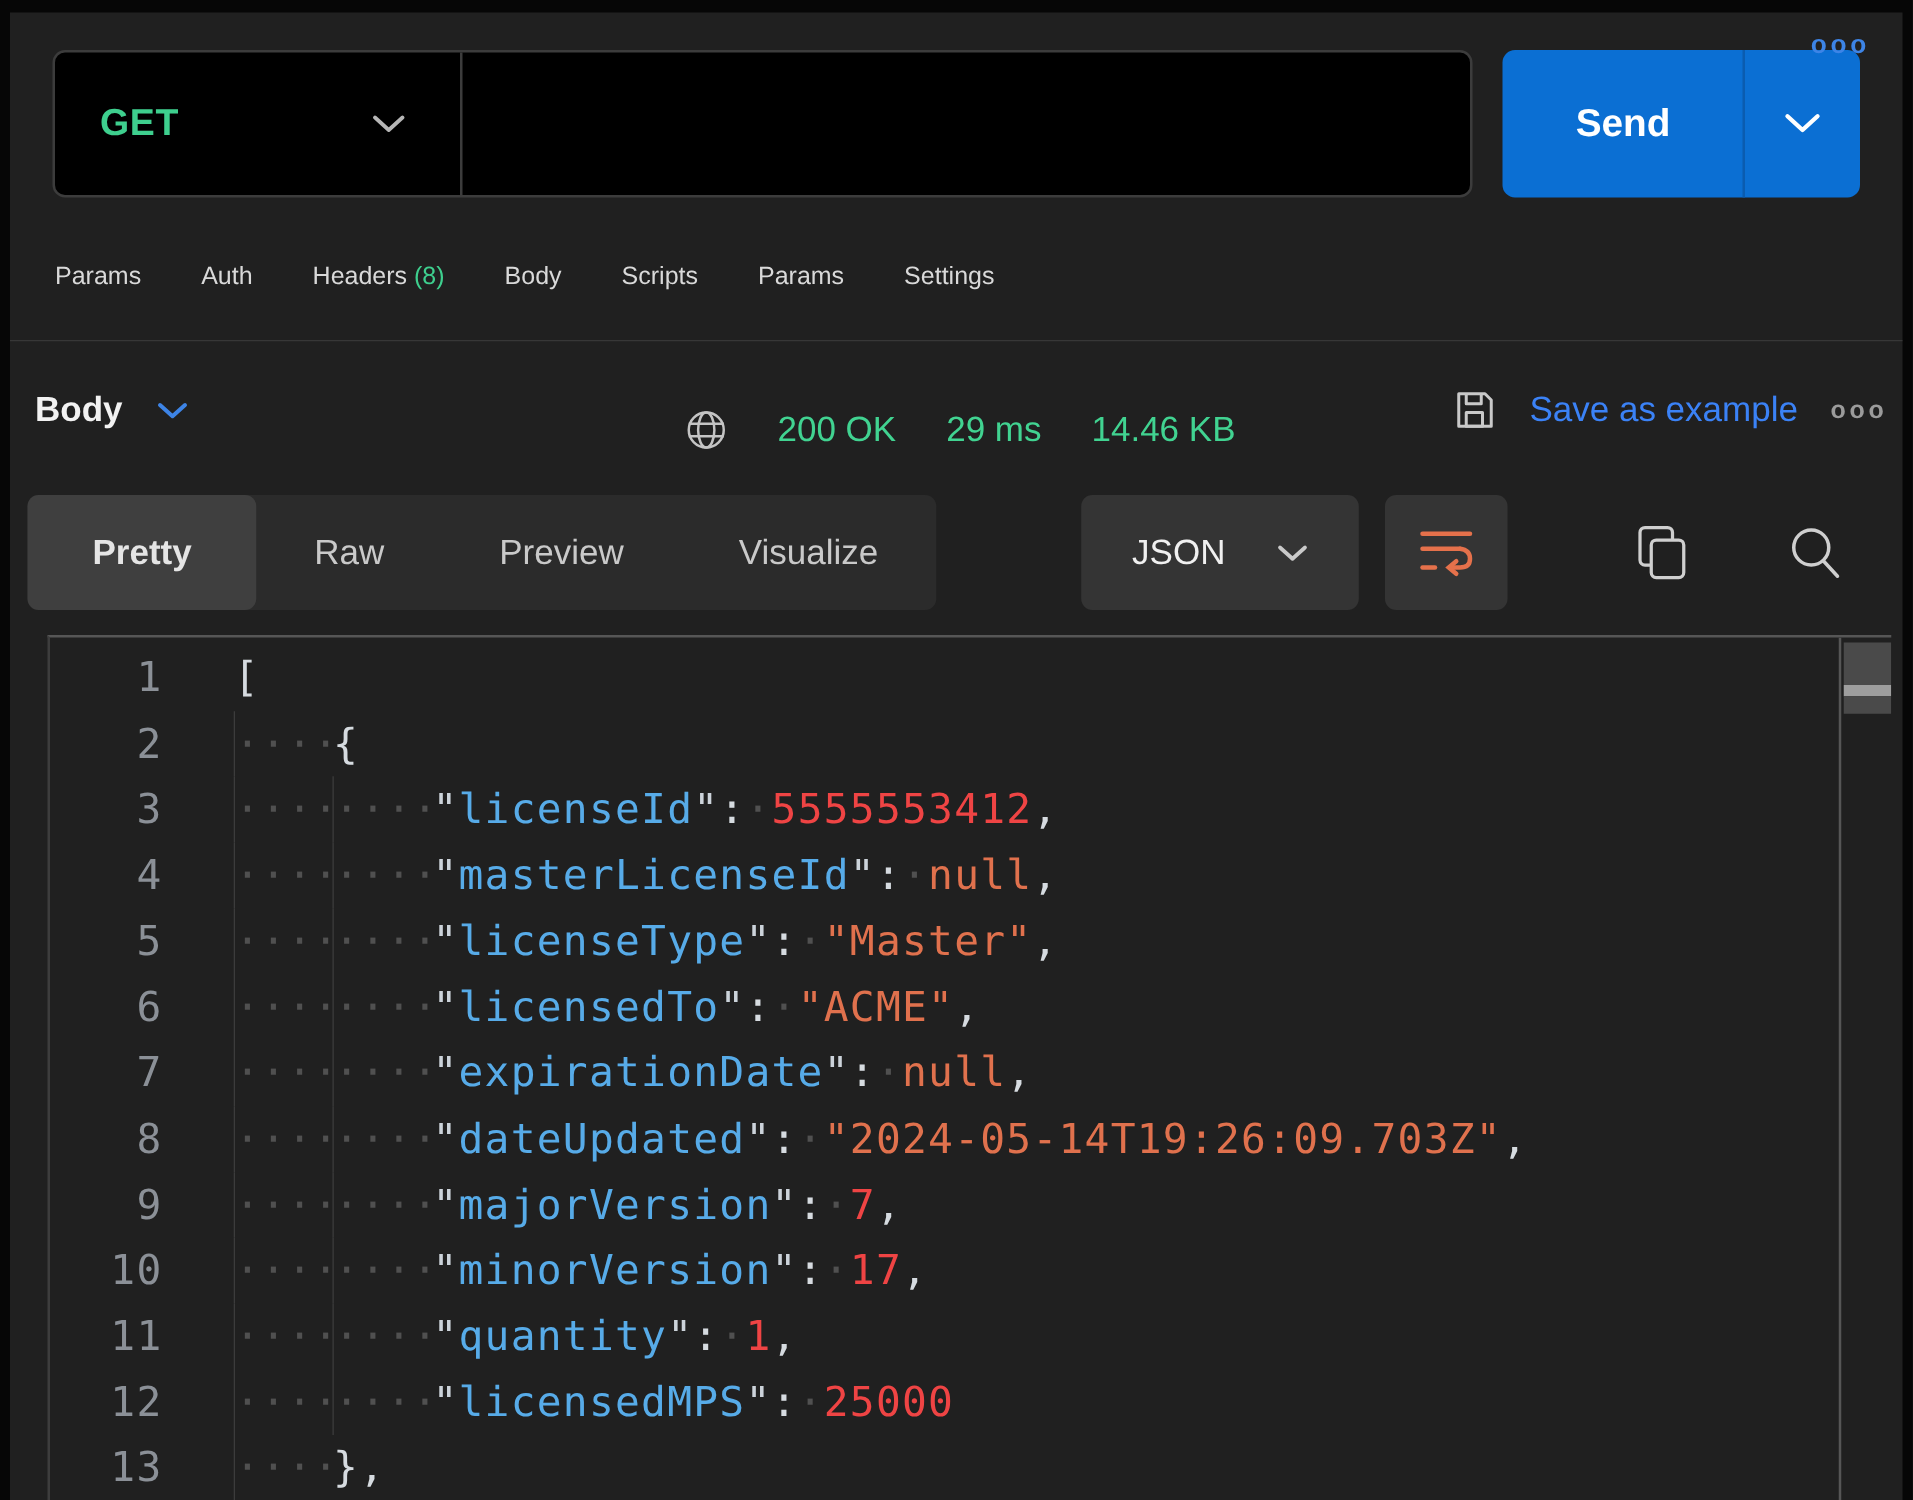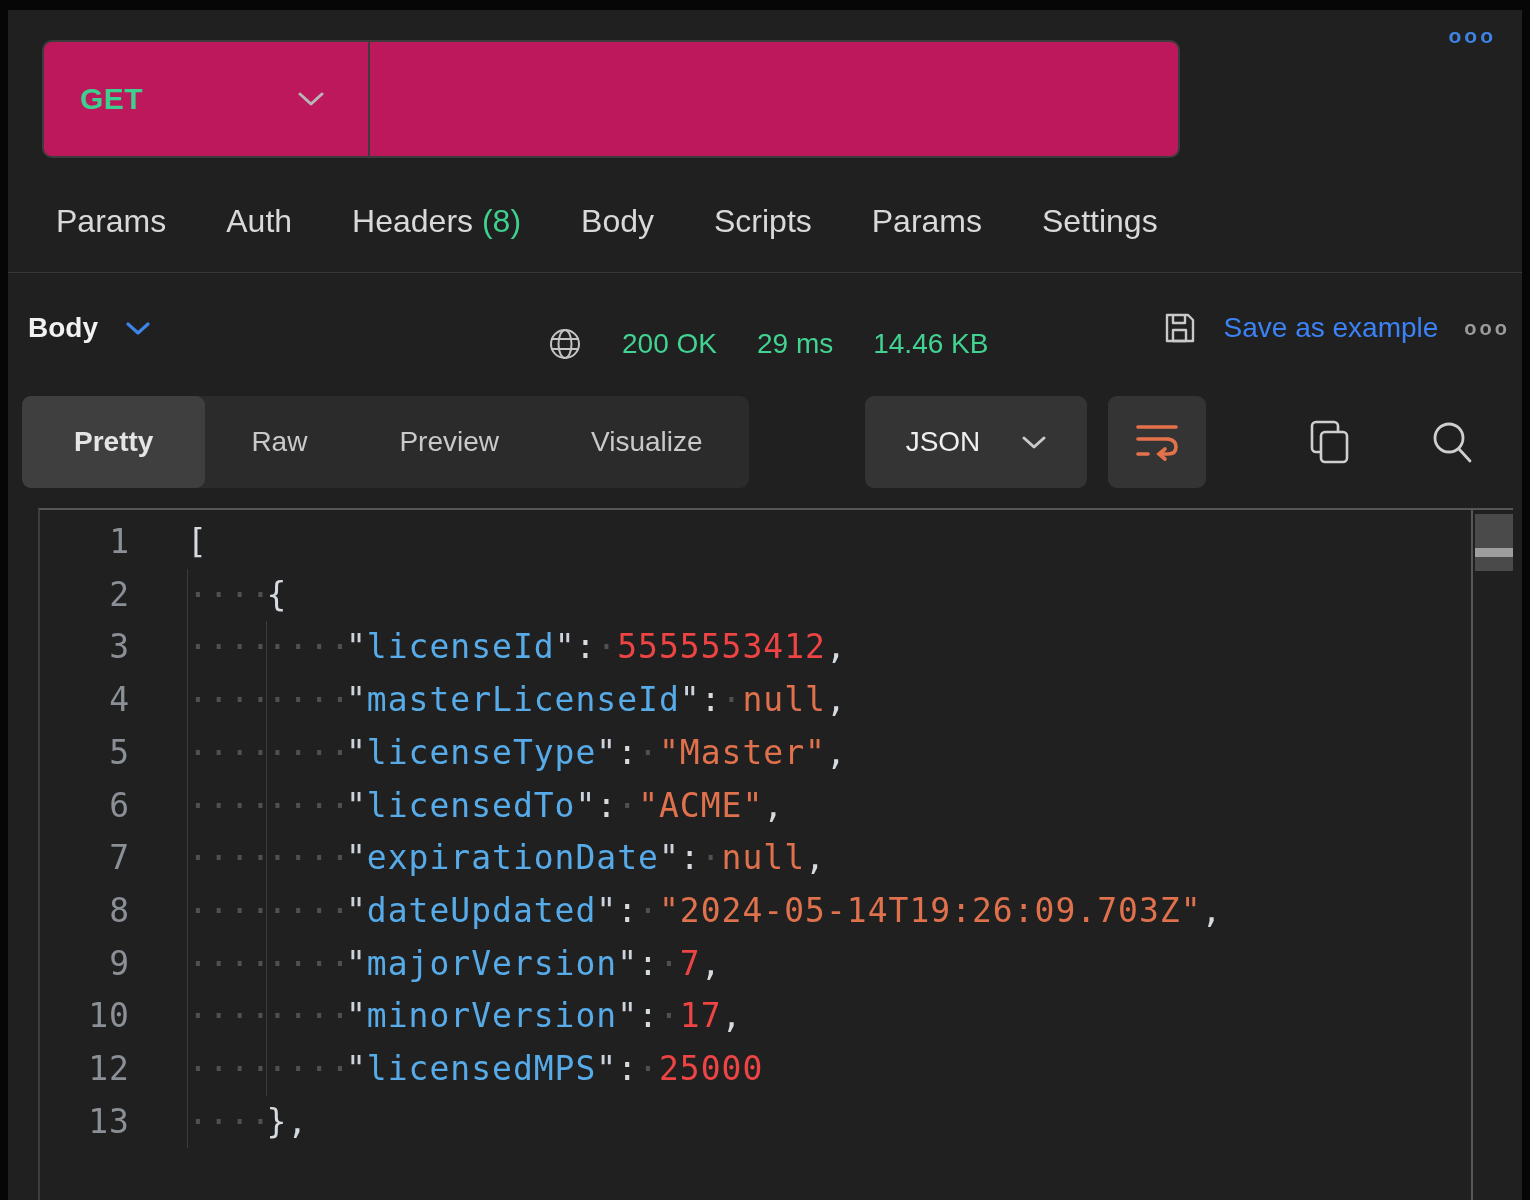--- a/index.html
+++ b/index.html
@@ -2,37 +2,37 @@
 <html><head>
 <meta charset="utf-8">
 <style>
   * { margin:0; padding:0; box-sizing:border-box; }
   html,body { width:1530px; height:1200px; overflow:hidden; background:#060606;
               font-family:"Liberation Sans", sans-serif; }
   .app { position:absolute; top:10px; left:8px; width:1514px; height:1190px; background:#202020; }
 
   
   .url-row { position:absolute; top:30px; left:34px; width:1446px; height:118px; display:flex; }
-  .url-bar { width:1138px; height:118px; background:#be185d; border:2px solid #3c3c3c;
+  .url-bar { width:1138px; height:118px; background:#000000; border:2px solid #3c3c3c;
              border-radius:10px; display:flex; align-items:flex-start; }
   .method { width:326px; height:100%; display:flex; align-items:center; justify-content:space-between;
             padding:0 44px 0 36px; cursor:pointer; border-right:2px solid #3c3c3c; }
   .method-label { color:#3ecf8e; font-weight:bold; font-size:30px; letter-spacing:.5px; }
   .url-text { flex:1; color:#f4f4f4; font-weight:bold; font-size:29px; padding-left:36px;
               white-space:nowrap; overflow:hidden; }
   .send-btn { margin-left:24px; width:286px; height:118px; background:#0b6fd3; border-radius:10px;
               display:flex; cursor:pointer; }
   .send-main { width:194px; display:flex; align-items:center; justify-content:center;
                color:#fff; font-weight:bold; font-size:31px; border-right:2px solid #0a5cb0; }
   .send-caret { flex:1; display:flex; align-items:center; justify-content:center; }
 
   
   .req-tabs { position:absolute; top:182px; left:36px; right:34px; height:58px;
               display:flex; align-items:center; gap:48px; }
-  .req-tab { color:#d9d9d9; font-size:32px; cursor:pointer; white-space:nowrap;margin-left:12px; }
+  .req-tab { color:#d9d9d9; font-size:20px; cursor:pointer; white-space:nowrap; }
   .req-tab .count { color:#3ecf8e; }
   .req-more { position:absolute; right:26px; top:14px; color:#3d84e6; font-weight:bold;
               font-size:21px; letter-spacing:3px; cursor:pointer; }
   .hdivider { position:absolute; top:262px; left:0; width:100%; height:1px; background:#373737; }
 
   
   .meta-row { position:absolute; top:292px; left:0; width:100%; height:52px; }
   .body-dd { position:absolute; left:20px; top:0; height:52px; display:flex; align-items:center;
              gap:28px; cursor:pointer; }
   .body-label { color:#f2f2f2; font-weight:bold; font-size:28px; }
@@ -90,20 +90,28 @@
 
   <div class="url-row">
     <div class="url-bar">
       <div class="method">
         <span class="method-label">GET</span>
         <svg width="26" height="16" viewBox="0 0 26 16">
           <polyline points="2,3 13,13 24,3" fill="none" stroke="#b6b6b6" stroke-width="3" stroke-linecap="round" stroke-linejoin="round"></polyline>
         </svg>
       </div>
     </div>
+    <div class="send-btn">
+      <div class="send-main">Send</div>
+      <div class="send-caret">
+        <svg width="30" height="18" viewBox="0 0 30 18">
+          <polyline points="3,3 15,14 27,3" fill="none" stroke="#ffffff" stroke-width="3.5" stroke-linecap="round" stroke-linejoin="round"></polyline>
+        </svg>
+      </div>
+    </div>
   </div>
 
   <div class="req-tabs" id="req-tabs">
       <div class="req-tab">Params</div>
       <div class="req-tab">Auth</div>
       <div class="req-tab">Headers <span class="count">(8)</span></div>
       <div class="req-tab">Body</div>
       <div class="req-tab">Scripts</div>
       <div class="req-tab">Params</div>
       <div class="req-tab">Settings</div>
@@ -191,20 +199,21 @@
         <div class="codeline"><span class="ln">1</span><span class="lc"><span class="tok-punc">[</span></span></div>
         <div class="codeline"><span class="ln">2</span><span class="lc"><span class="iu">····</span><span class="tok-punc">{</span></span></div>
         <div class="codeline"><span class="ln">3</span><span class="lc"><span class="iu">····</span><span class="iu">····</span><span class="tok-q">"</span><span class="tok-key">licenseId</span><span class="tok-q">"</span><span class="tok-punc">:</span><span class="tok-ws">·</span><span class="tok-num">5555553412</span><span class="tok-punc">,</span></span></div>
         <div class="codeline"><span class="ln">4</span><span class="lc"><span class="iu">····</span><span class="iu">····</span><span class="tok-q">"</span><span class="tok-key">masterLicenseId</span><span class="tok-q">"</span><span class="tok-punc">:</span><span class="tok-ws">·</span><span class="tok-null">null</span><span class="tok-punc">,</span></span></div>
         <div class="codeline"><span class="ln">5</span><span class="lc"><span class="iu">····</span><span class="iu">····</span><span class="tok-q">"</span><span class="tok-key">licenseType</span><span class="tok-q">"</span><span class="tok-punc">:</span><span class="tok-ws">·</span><span class="tok-str">"Master"</span><span class="tok-punc">,</span></span></div>
         <div class="codeline"><span class="ln">6</span><span class="lc"><span class="iu">····</span><span class="iu">····</span><span class="tok-q">"</span><span class="tok-key">licensedTo</span><span class="tok-q">"</span><span class="tok-punc">:</span><span class="tok-ws">·</span><span class="tok-str">"ACME"</span><span class="tok-punc">,</span></span></div>
         <div class="codeline"><span class="ln">7</span><span class="lc"><span class="iu">····</span><span class="iu">····</span><span class="tok-q">"</span><span class="tok-key">expirationDate</span><span class="tok-q">"</span><span class="tok-punc">:</span><span class="tok-ws">·</span><span class="tok-null">null</span><span class="tok-punc">,</span></span></div>
         <div class="codeline"><span class="ln">8</span><span class="lc"><span class="iu">····</span><span class="iu">····</span><span class="tok-q">"</span><span class="tok-key">dateUpdated</span><span class="tok-q">"</span><span class="tok-punc">:</span><span class="tok-ws">·</span><span class="tok-str">"2024-05-14T19:26:09.703Z"</span><span class="tok-punc">,</span></span></div>
         <div class="codeline"><span class="ln">9</span><span class="lc"><span class="iu">····</span><span class="iu">····</span><span class="tok-q">"</span><span class="tok-key">majorVersion</span><span class="tok-q">"</span><span class="tok-punc">:</span><span class="tok-ws">·</span><span class="tok-num">7</span><span class="tok-punc">,</span></span></div>
         <div class="codeline"><span class="ln">10</span><span class="lc"><span class="iu">····</span><span class="iu">····</span><span class="tok-q">"</span><span class="tok-key">minorVersion</span><span class="tok-q">"</span><span class="tok-punc">:</span><span class="tok-ws">·</span><span class="tok-num">17</span><span class="tok-punc">,</span></span></div>
+        <div class="codeline"><span class="ln">11</span><span class="lc"><span class="iu">····</span><span class="iu">····</span><span class="tok-q">"</span><span class="tok-key">quantity</span><span class="tok-q">"</span><span class="tok-punc">:</span><span class="tok-ws">·</span><span class="tok-num">1</span><span class="tok-punc">,</span></span></div>
         <div class="codeline"><span class="ln">12</span><span class="lc"><span class="iu">····</span><span class="iu">····</span><span class="tok-q">"</span><span class="tok-key">licensedMPS</span><span class="tok-q">"</span><span class="tok-punc">:</span><span class="tok-ws">·</span><span class="tok-num">25000</span></span></div>
         <div class="codeline"><span class="ln">13</span><span class="lc"><span class="iu">····</span><span class="tok-punc">},</span></span></div>
       </div>
     <div class="code-scroll">
       <div class="thumb">
         <div class="t1"></div>
           <div class="t2"></div>
           <div class="t3"></div>
       </div>
     </div>

